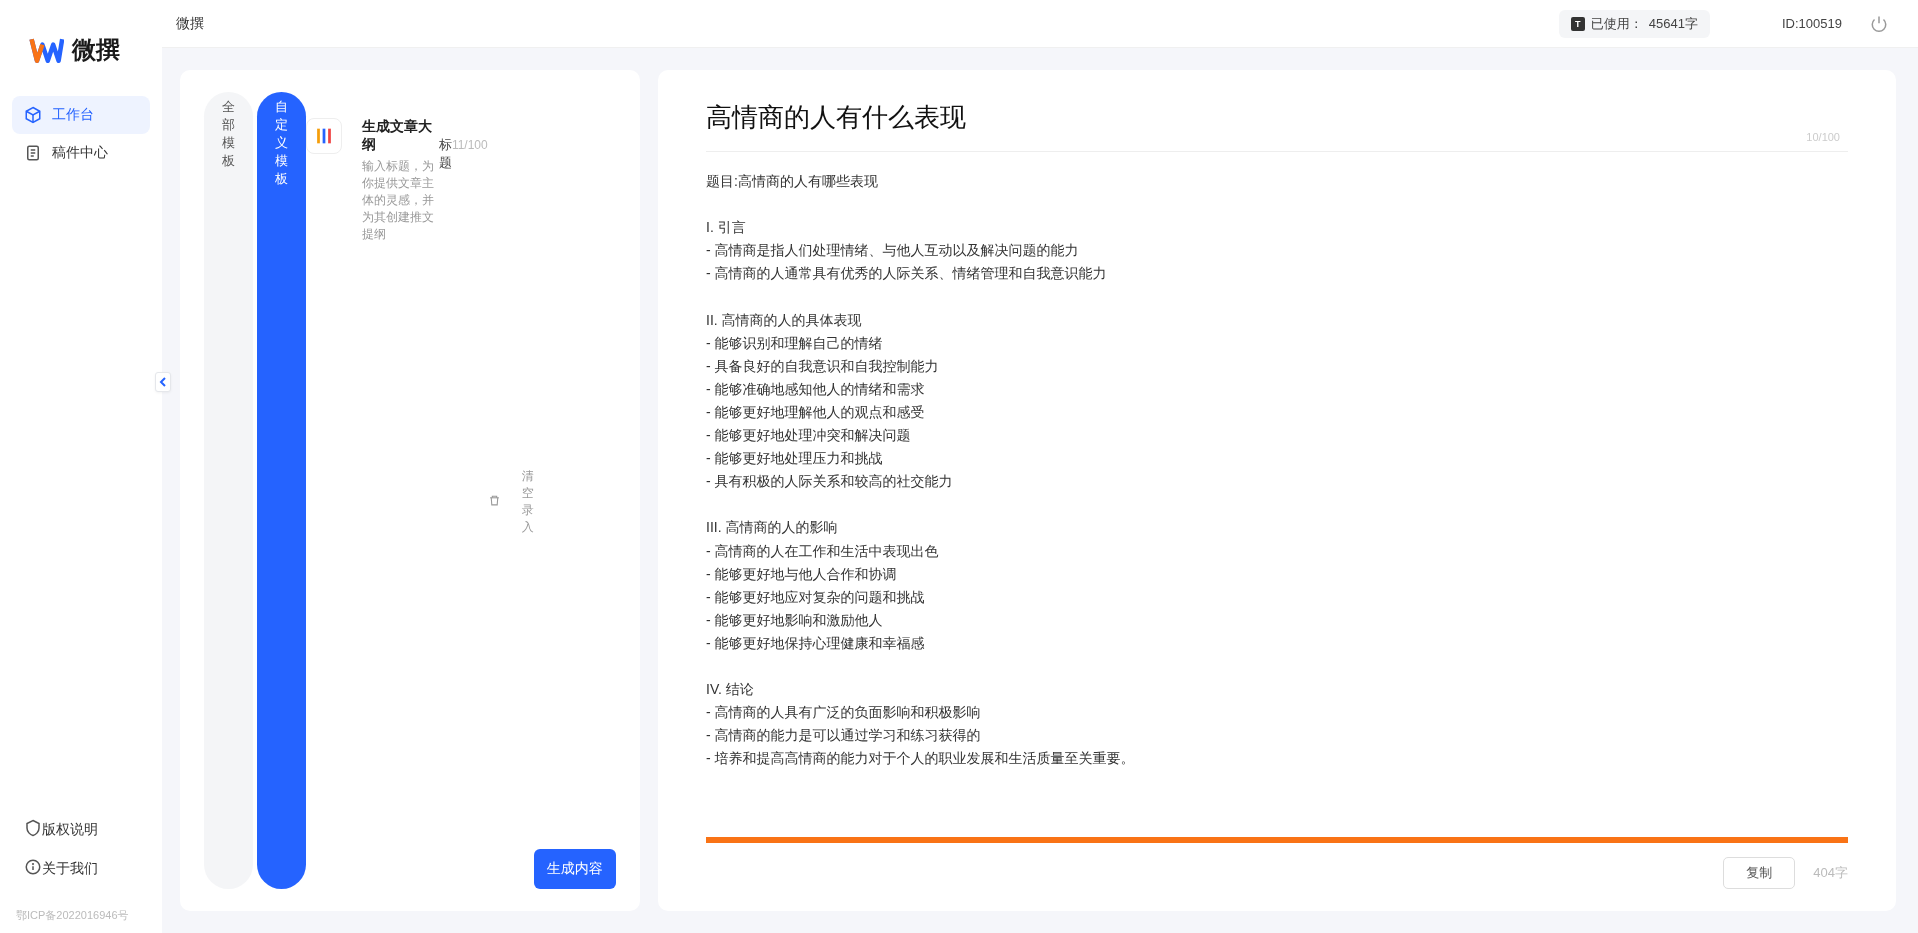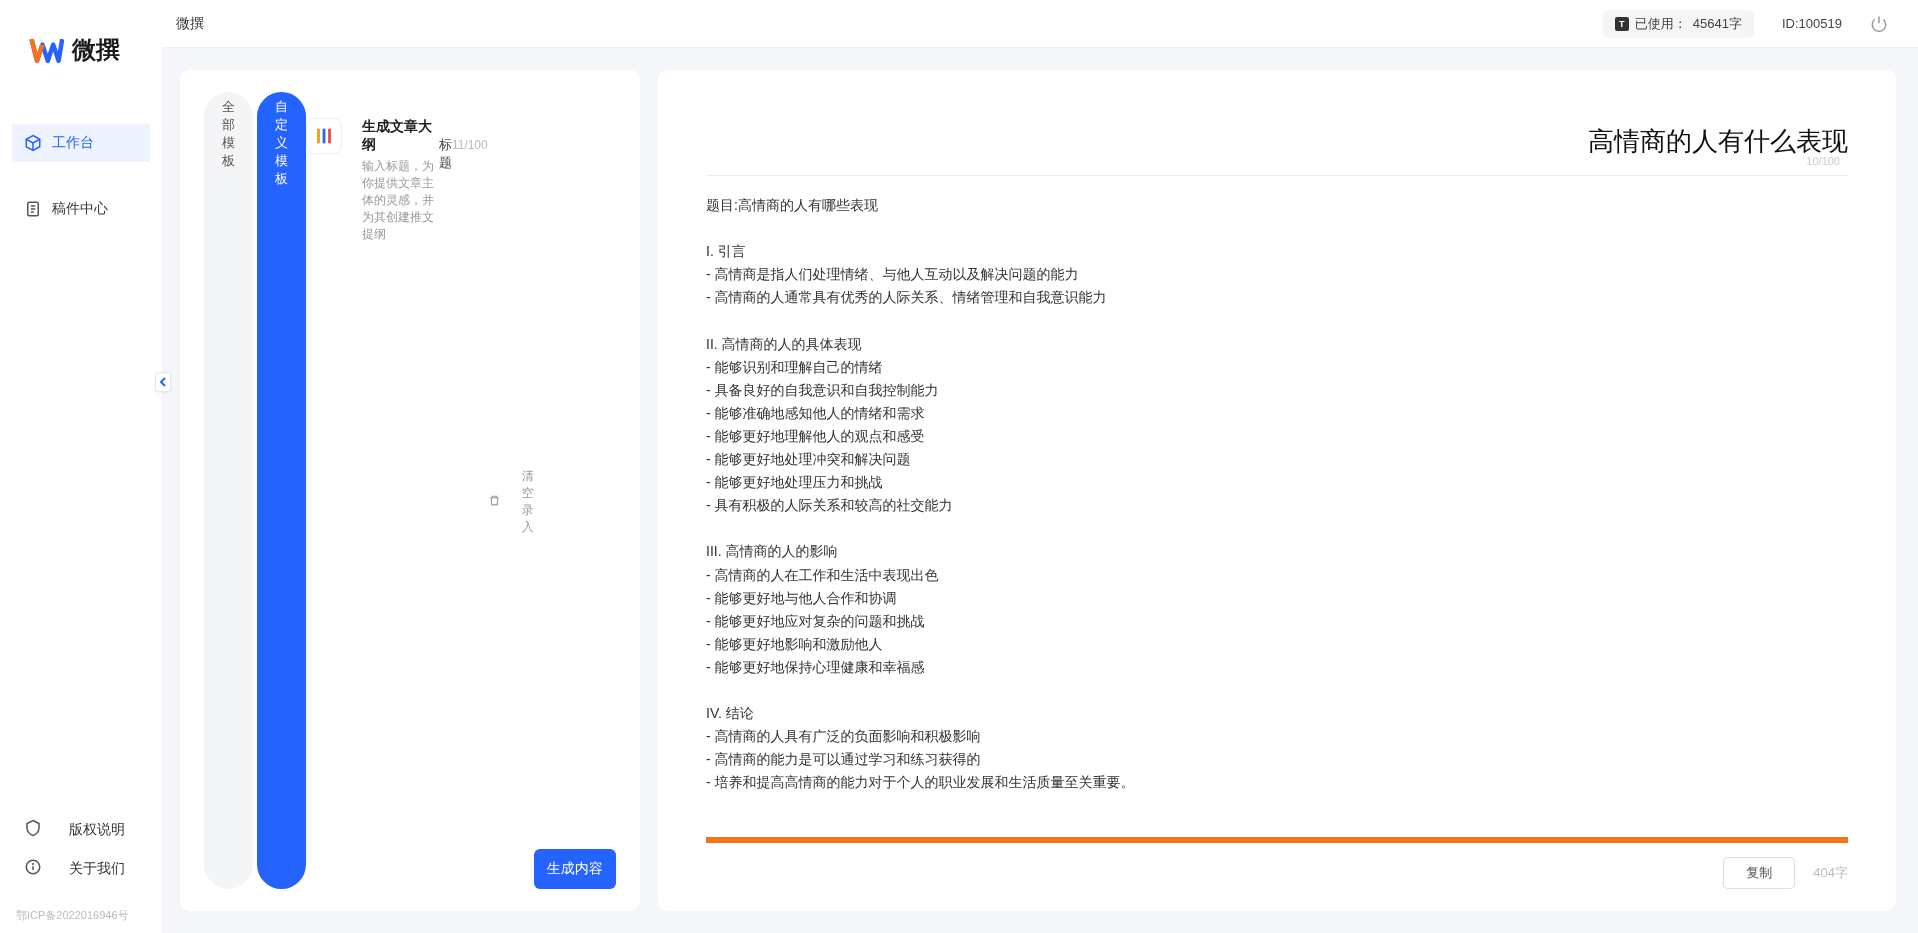--- a/index.html
+++ b/index.html
@@ -6,36 +6,36 @@
     body { font-family: -apple-system, BlinkMacSystemFont, "Segoe UI", "PingFang SC", "Microsoft YaHei", sans-serif; background: #f5f6fa; width: 1918px; height: 933px; overflow: hidden; }
     
     .layout { display: flex; height: 100%; }
     
     
     .sidebar { width: 162px; background: #fff; display: flex; flex-direction: column; position: relative; }
     .logo-wrap { padding: 32px 0 28px 28px; display: flex; align-items: center; gap: 8px; }
     .logo-icon { width: 36px; height: 36px; position: relative; }
     .logo-text { font-size: 24px; font-weight: 700; color: #1a1a1a; }
     .nav { padding: 0 12px; }
-    .nav-item { display: flex; align-items: center; gap: 10px; padding: 10px 12px; border-radius: 0; cursor: pointer; font-size: 14px; color: #333; margin-top: 28px; }
+    .nav-item { display: flex; align-items: center; gap: 10px; padding: 10px 12px; border-radius: 8px; cursor: pointer; font-size: 14px; color: #333; }
     .nav-item.active { background: #eef3ff; color: #2563ff; }
     .nav-item .icon { width: 18px; height: 18px; display: flex; align-items: center; justify-content: center; }
     .sidebar-bottom { margin-top: auto; padding: 0 12px 12px; }
-    .side-link { display: flex; align-items: center; gap: 27px; padding: 9px 12px; font-size: 14px; color: #333; cursor: pointer; }
+    .side-link { display: flex; align-items: center; gap: 0; padding: 9px 12px; font-size: 14px; color: #333; cursor: pointer; }
     .icp { font-size: 11px; color: #bbb; padding: 8px 16px 10px; }
     .collapse-handle { position: absolute; right: -9px; top: 372px; width: 16px; height: 20px; background: #fff; border: 1px solid #e5e7eb; border-radius: 3px; display: flex; align-items: center; justify-content: center; cursor: pointer; color: #2563ff; box-shadow: 0 1px 3px rgba(0,0,0,0.05); }
     
     
     .main { flex: 1; display: flex; flex-direction: column; }
     .topbar { height: 48px; background: #fff; display: flex; align-items: center; padding: 0 30px 0 14px; border-bottom: 1px solid #f0f0f0; }
     .topbar-title { font-size: 14px; color: #333; }
     .topbar-right { margin-left: auto; display: flex; align-items: center; gap: 28px; }
     .usage-pill { background: #f4f5f7; border-radius: 6px; padding: 5px 12px; display: flex; align-items: center; gap: 6px; font-size: 13px; color: #444; }
     .usage-pill .micon { width: 14px; height: 14px; background: #333; border-radius: 2px; color: #fff; font-size: 9px; display: flex; align-items: center; justify-content: center; font-weight: bold; }
-    .uid { font-size: 13px; color: #444; }
+    .uid { font-size: 13px; color: #444; margin-left: 44px; }
     .power-icon { width: 18px; height: 18px; color: #999; cursor: pointer; }
     
     .content { flex: 1; display: flex; gap: 18px; padding: 22px 22px 22px 18px; overflow: hidden; }
     
     
     .panel-left { width: 460px; background: #fff; border-radius: 10px; display: flex; flex-direction: row; padding: 22px 24px; }
     .tabs { display: flex; gap: 4px; }
     .tab { padding: 6px 18px; border-radius: 999px; font-size: 13px; color: #555; cursor: pointer; background: #f4f5f7; }
     .tab.active { background: #2563ff; color: #fff; }
     .template-card { display: flex; gap: 20px; margin-top: 26px; align-items: flex-start; }
@@ -46,21 +46,21 @@
     .field-label-row { display: flex; justify-content: space-between; align-items: baseline; margin-top: 34px; }
     .field-label { font-size: 13px; color: #444; margin-top: 10px; }
     .counter { font-size: 12px; color: #bbb; }
     .text-input { width: 100%; margin-top: 10px; border: 1px solid #e3e5ea; border-radius: 6px; padding: 10px 12px; font-size: 13px; color: #333; outline: none; }
     .clear-link { display: flex; align-items: center; justify-content: center; gap: 21px; margin-top: 22px; font-size: 12px; color: #999; cursor: pointer; }
     .generate-btn { margin-top: auto; margin-left: auto; margin-right: auto; width: 228px; padding: 11px 0; background: #2563ff; color: #fff; border: none; border-radius: 6px; font-size: 14px; cursor: pointer; }
     
     
     .panel-right { flex: 1; background: #fff; border-radius: 10px; padding: 30px 48px 22px; display: flex; flex-direction: column; }
     .output-header { position: relative; border-bottom: 1px solid #eee; padding-bottom: 16px; }
-    .output-title { text-align: right; font-size: 26px; color: #111; font-family: Liberation Serif, serif; margin-top: 24px; }
+    .output-title { text-align: left; font-size: 26px; color: #111; font-family: Liberation Serif, serif; }
     .output-counter { position: absolute; right: 8px; bottom: 8px; font-size: 11px; color: #ccc; }
     .output-body { flex: 1; padding-top: 18px; font-size: 14px; color: #333; line-height: 1.65; white-space: pre-wrap; overflow-y: auto; }
     .output-footer { border-top: 6px solid #f97316; padding-top: 14px; display: flex; justify-content: flex-end; align-items: center; gap: 18px; }
     .copy-btn { padding: 6px 22px; border: 1px solid #ddd; border-radius: 5px; background: #fff; font-size: 13px; color: #555; cursor: pointer; }
     .word-count { font-size: 13px; color: #bbb; }
   </style>
 </head>
 <body>
 
 <div class="layout">

